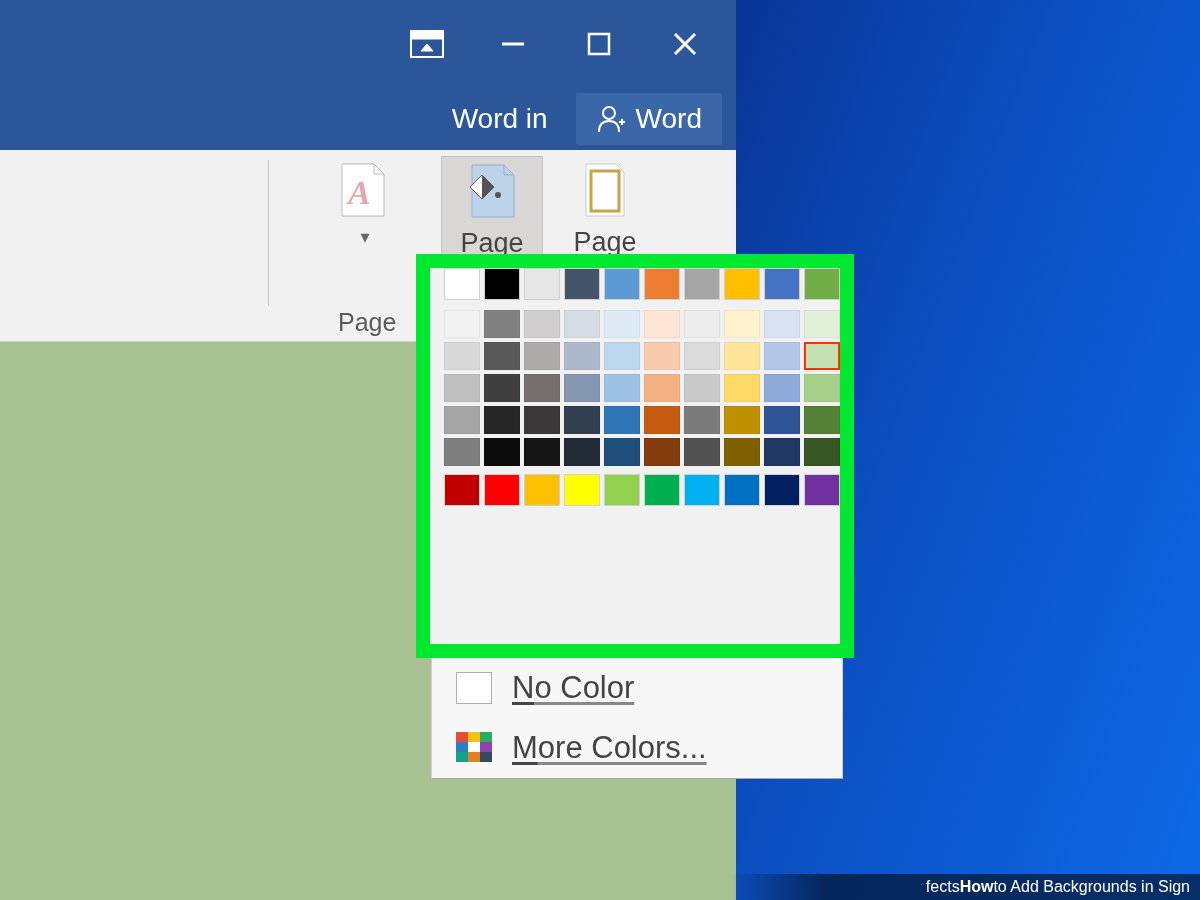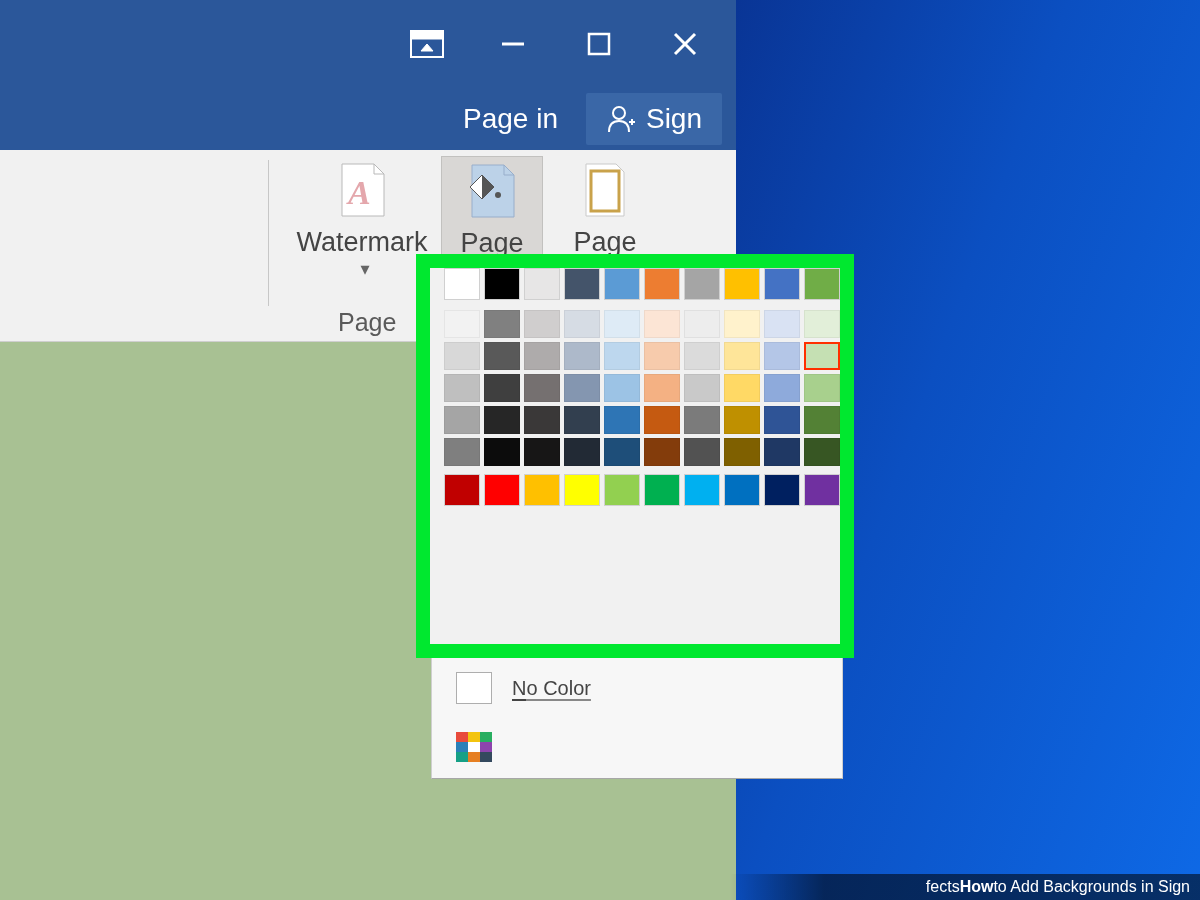--- a/index.html
+++ b/index.html
@@ -179,21 +179,21 @@
   
   .panel-bottom{
     position:absolute;
     left:431px; top:658px;
     width:412px;
     background:#f7f7f7;
     border-left:1px solid #cfcfcf;
     border-right:1px solid #cfcfcf;
     border-bottom:1px solid #a7a7a7;
     z-index:40;
-    font-size:20px;
+    font-size:31px;
     color:#444;
   }
   .panel-bottom .mi{
     height:60px;
     display:flex;
     align-items:center;
     gap:20px;
     padding-left:24px;
   }
   .panel-bottom .mi span{ text-decoration:underline; text-decoration-color:#888; text-underline-offset:4px;}
@@ -246,44 +246,43 @@
     <svg width="32" height="32">
       <line x1="6" y1="6" x2="26" y2="26" stroke="#fff" stroke-width="3"></line>
       <line x1="26" y1="6" x2="6" y2="26" stroke="#fff" stroke-width="3"></line>
     </svg>
   </div>
 </div>
 
 <div class="tellme">ant to do...</div>
 
 <div class="account">
-  <div class="signin">Page in</div>
+  <div class="signin">Word in</div>
   <div class="share-btn">
     <svg width="30" height="30">
       <circle cx="13" cy="9" r="6" stroke="#fff" stroke-width="2" fill="none"></circle>
       <path d="M3 28 Q3 17 13 17 Q23 17 23 28" stroke="#fff" stroke-width="2" fill="none"></path>
       <line x1="23" y1="18" x2="29" y2="18" stroke="#fff" stroke-width="2"></line>
       <line x1="26" y1="15" x2="26" y2="21" stroke="#fff" stroke-width="2"></line>
     </svg>
-    <span>Sign</span>
+    <span>Word</span>
   </div>
 </div>
 
 <div class="ribbon">
   <div class="ribbon-divider"></div>
 
   <div id="btn-wm" class="rbtn">
     <div class="icon-slot">
       <svg width="56" height="60" viewBox="0 0 56 60">
         <path d="M8 4 H40 L50 14 V56 H8 Z" fill="#fff" stroke="#b9b9b9"></path>
         <path d="M40 4 V14 H50" fill="none" stroke="#b9b9b9"></path>
         <text x="14" y="44" font-size="34" font-style="italic" fill="#e4a7ac" font-family="Georgia" font-weight="bold">A</text>
       </svg>
     </div>
-    <div>Watermark</div>
     <div class="drop" style="line-height:22px">▾</div>
   </div>
 
   <div id="btn-pc" class="rbtn">
     <div class="icon-slot">
       <svg width="56" height="60" viewBox="0 0 56 60">
         <path d="M8 4 H40 L50 14 V56 H8 Z" fill="#bcd2e8" stroke="#98aecb"></path>
         <path d="M40 4 V14 H50" fill="none" stroke="#98aecb"></path>
         <g transform="translate(6,14)">
           <path d="M12 0 L24 12 L12 24 L0 12 Z" fill="#fff" stroke="#555"></path>
@@ -401,20 +400,21 @@
       <rect width="12" height="10" x="0" y="0" fill="#e84b3c"></rect>
       <rect width="12" height="10" x="12" y="0" fill="#f3c40f"></rect>
       <rect width="12" height="10" x="24" y="0" fill="#28ae60"></rect>
       <rect width="12" height="10" x="0" y="10" fill="#2a80b9"></rect>
       <rect width="12" height="10" x="12" y="10" fill="#ffffff"></rect>
       <rect width="12" height="10" x="24" y="10" fill="#8d44ad"></rect>
       <rect width="12" height="10" x="0" y="20" fill="#16a086"></rect>
       <rect width="12" height="10" x="12" y="20" fill="#e67f22"></rect>
       <rect width="12" height="10" x="24" y="20" fill="#34495e"></rect>
     </svg>
+    <span><u>M</u>ore Colors...</span>
   </div>
 </div>
 
 <div class="foot">
   <span>fects</span>
     <b>How</b>
     <span> to Add Backgrounds in Sign</span>
 </div>
 
 </body></html>

